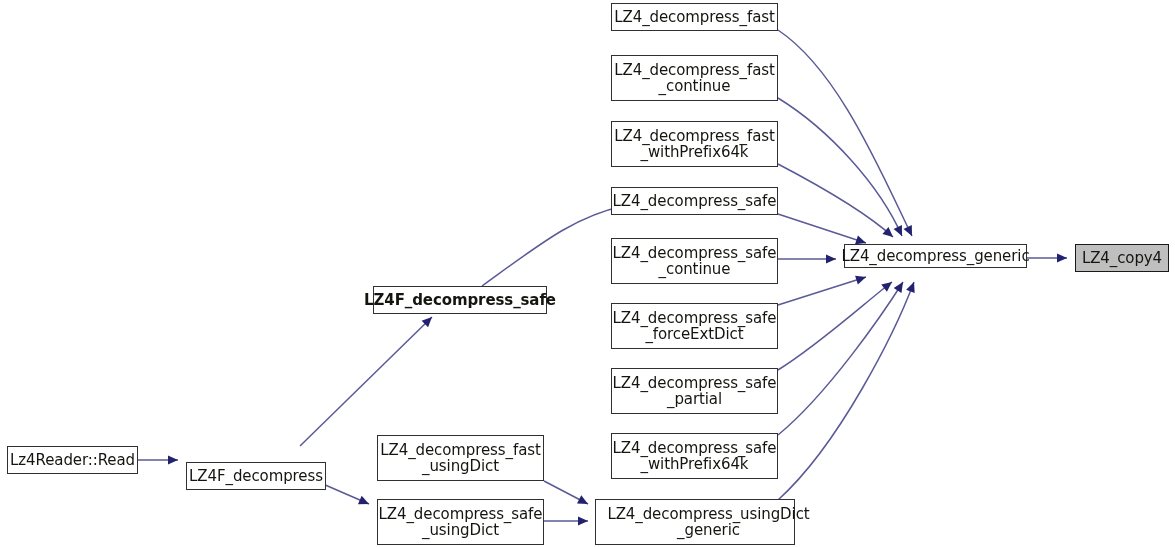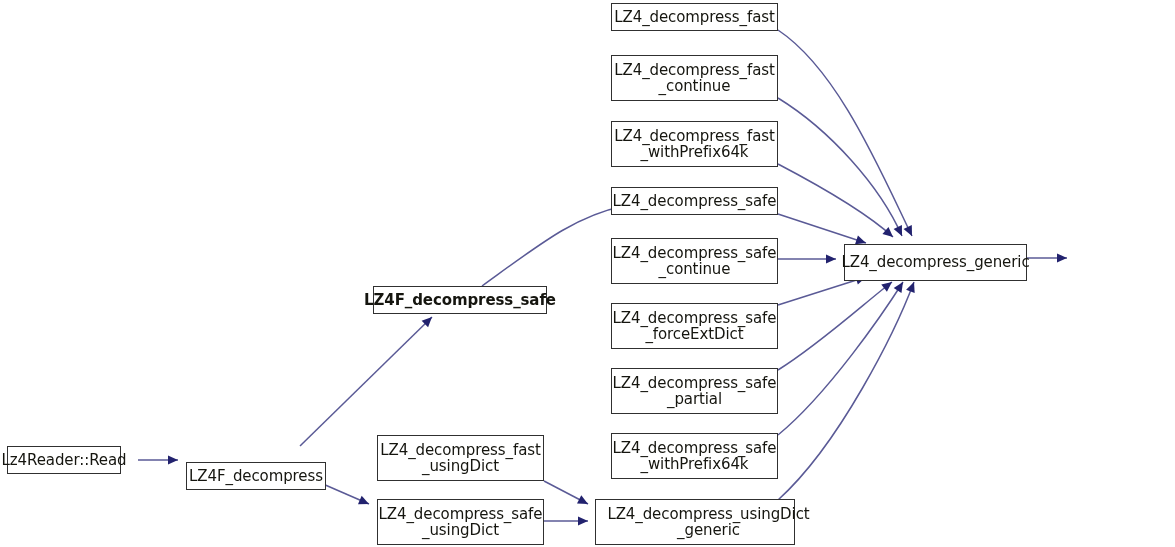--- a/index.html
+++ b/index.html
@@ -75,21 +75,21 @@
       <polygon points="903,282 901.458345495755,292.8987752242874 893.7211013391455,287.92132076834173" fill="#22226e"></polygon>
       <path d="M 778,500 C 840,444 896,330 914,282" fill="none" stroke="#5a5a96" stroke-width="1.5"></path>
       <polygon points="914,282 914.6590665602591,292.9875216163222 906.08574462619,289.65013476208884" fill="#22226e"></polygon>
       <path d="M 544,481 L 588,504" fill="none" stroke="#5a5a96" stroke-width="1.5"></path>
       <polygon points="588,504 577.0067762733337,503.4440934471851 581.2687161129796,495.2908199448892" fill="#22226e"></polygon>
       <path d="M 544,521 L 588,521" fill="none" stroke="#5a5a96" stroke-width="1.5"></path>
       <polygon points="588,521 578,525.6 578,516.4" fill="#22226e"></polygon>
       <path d="M 1027,258 L 1067,258" fill="none" stroke="#5a5a96" stroke-width="1.5"></path>
       <polygon points="1067,258 1057,262.6 1057,253.4" fill="#22226e"></polygon>
     </svg>
-<div class="node" style="left: 7px; top: 446px; width: 114px; height: 28px;">Lz4Reader::Read</div>
+<div class="node" style="left: 7px; top: 446px; width: 131px; height: 28px;">Lz4Reader::Read</div>
     <div class="node" style="left: 186px; top: 446px; width: 140px; height: 28px; margin-top: 16px;">LZ4F_decompress</div>
     <div class="node" style="left: 373px; top: 286px; width: 174px; height: 28px; font-weight: bold;">LZ4F_decompress_safe</div>
     <div class="node" style="left: 611px; top: 3px; width: 167px; height: 28px;">LZ4_decompress_fast</div>
     <div class="node" style="left: 611px; top: 55px; width: 167px; height: 46px;">LZ4_decompress_fast
 _continue</div>
     <div class="node" style="left: 611px; top: 121px; width: 167px; height: 46px;">LZ4_decompress_fast
 _withPrefix64k</div>
     <div class="node" style="left: 611px; top: 187px; width: 167px; height: 28px;">LZ4_decompress_safe</div>
     <div class="node" style="left: 611px; top: 238px; width: 167px; height: 46px;">LZ4_decompress_safe
 _continue</div>
@@ -98,14 +98,15 @@
     <div class="node" style="left: 611px; top: 368px; width: 167px; height: 46px;">LZ4_decompress_safe
 _partial</div>
     <div class="node" style="left: 611px; top: 433px; width: 167px; height: 46px;">LZ4_decompress_safe
 _withPrefix64k</div>
     <div class="node" style="left: 377px; top: 435px; width: 167px; height: 46px;">LZ4_decompress_fast
 _usingDict</div>
     <div class="node" style="left: 377px; top: 499px; width: 167px; height: 46px;">LZ4_decompress_safe
 _usingDict</div>
     <div class="node" style="left: 595px; top: 499px; width: 200px; height: 46px; padding-left: 27px;">LZ4_decompress_usingDict
 _generic</div>
-    <div class="node" style="left: 844px; top: 244px; width: 183px; height: 37px;">LZ4_decompress_generic</div>
+    <div class="node" style="left: 844px; top: 244px; width: 183px; height: 24px;">LZ4_decompress_generic</div>
+    <div class="node focus" style="left: 1075px; top: 244px; width: 94px; height: 28px;">LZ4_copy4</div>
   </div>
 
 </body></html>

